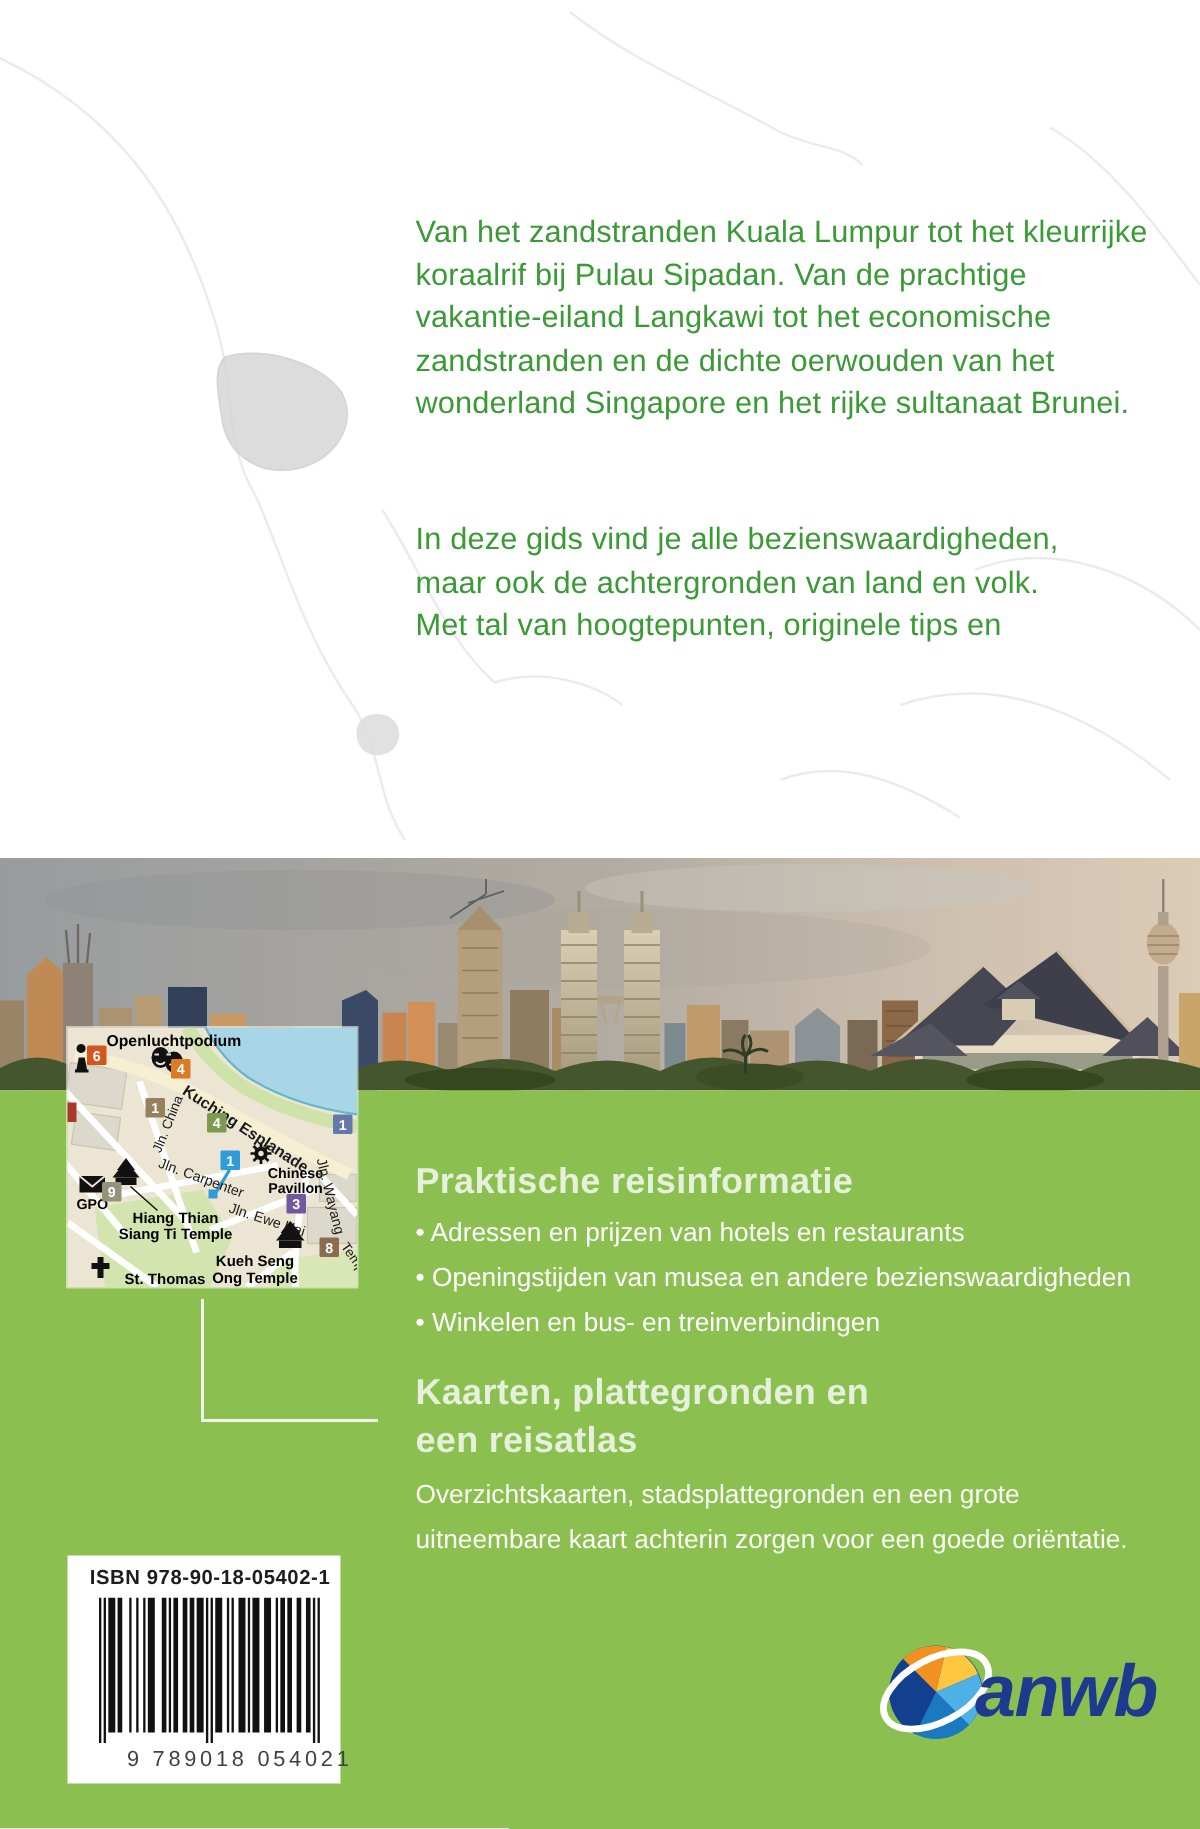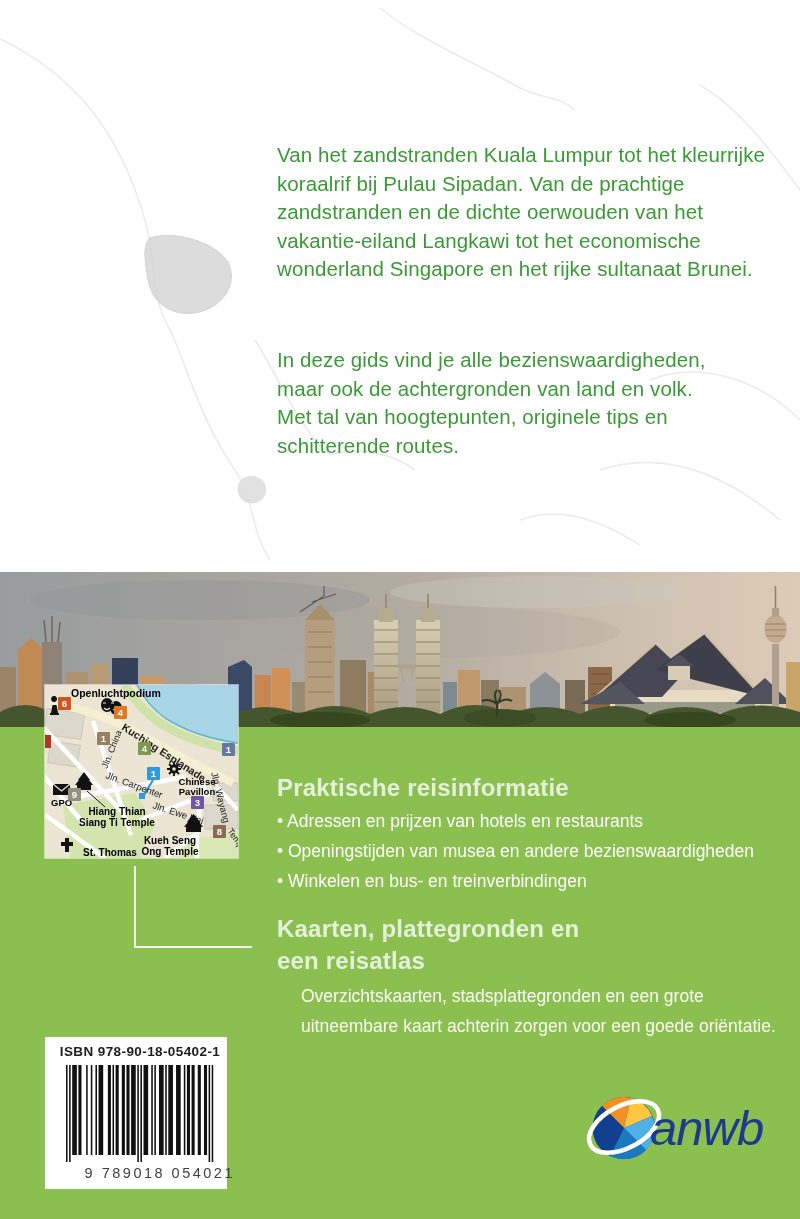--- a/index.html
+++ b/index.html
@@ -14,29 +14,29 @@
   .city-map{position:absolute;left:45px;top:685px;box-shadow:0 0 0 1px rgba(255,255,255,.55);}
   .leader-v{position:absolute;left:134px;top:866px;width:2px;height:82px;background:#f3f8ec;}
   .leader-h{position:absolute;left:134px;top:946px;width:118px;height:2px;background:#f3f8ec;}
   .sec-title{position:absolute;left:277px;color:#e6f1dc;font-size:24px;font-weight:700;letter-spacing:0.2px;white-space:nowrap;}
   .t-practical{top:774px;}
   .t-maps1{top:915px;} .t-maps2{top:947px;}
   .bullets{position:absolute;left:277px;top:806px;color:#ffffff;font-size:17.5px;line-height:30.2px;}
   .bullet-line{white-space:nowrap;}
   .bullet-line::before{content:"• ";}
   .maps-body{position:absolute;left:277px;top:981px;color:#fbfdf6;font-size:17.5px;line-height:30.4px;font-weight:400;}
-  .maps-body .line{white-space:nowrap;margin-left:24px;}
+  .maps-body .line{white-space:nowrap;}
   .isbn-box{position:absolute;left:45px;top:1037px;width:182px;height:152px;background:#ffffff;}
   .isbn-label{position:absolute;left:0;top:7px;width:190px;text-align:center;color:#1d1d1d;
               font-size:13.5px;font-weight:700;letter-spacing:0.4px;white-space:nowrap;}
   .barcode-svg{position:absolute;left:0;top:28px;}
   .isbn-digits{position:absolute;left:0;top:128px;width:190px;text-align:right;color:#404040;
                font-size:14.5px;font-weight:500;letter-spacing:2.5px;white-space:nowrap;}
   .anwb-logo{position:absolute;left:582px;top:1084px;display:flex;align-items:center;}
-  .anwb-text{font-size:49px;font-weight:400;font-style:italic;color:#1d3a8f;margin-left:-16px;
+  .anwb-text{font-size:49px;font-weight:700;font-style:italic;color:#1d3a8f;margin-left:-16px;
              letter-spacing:-1px;padding-top:4px;}
   svg text{font-family:"Liberation Sans",sans-serif;}
 </style>
 </head>
 <body>
 
 <div class="page">
 
   <svg class="faint-map" width="800" height="572" viewBox="0 0 800 572">
     <g fill="none" stroke="#e9e9e9" stroke-width="1.6" opacity="0.9">
@@ -49,29 +49,28 @@
       <path d="M330,455 C360,445 395,455 415,470"></path>
       <path d="M255,340 C280,380 300,430 330,455"></path>
     </g>
     <path d="M150,238 C175,230 215,242 228,262 C238,282 225,305 200,312 C175,318 152,305 148,280 C145,260 142,246 150,238 Z" fill="#d6d6d6" stroke="#cccccc" opacity="0.85"></path>
     <path d="M243,478 C255,472 268,480 266,492 C264,503 250,507 242,500 C236,494 236,483 243,478 Z" fill="#dedede" opacity="0.9"></path>
   </svg>
 
   <div class="intro p1">
     <div class="line">Van het zandstranden Kuala Lumpur tot het kleurrijke</div>
     <div class="line">koraalrif bij Pulau Sipadan. Van de prachtige</div>
+    <div class="line">vakantie-eiland Langkawi tot het economische</div>
     <div class="line">zandstranden en de dichte oerwouden van het</div>
-    <div class="line">vakantie-eiland Langkawi tot het economische</div>
     <div class="line">wonderland Singapore en het rijke sultanaat Brunei.</div>
   </div>
   <div class="intro p2">
     <div class="line">In deze gids vind je alle bezienswaardigheden,</div>
     <div class="line">maar ook de achtergronden van land en volk.</div>
     <div class="line">Met tal van hoogtepunten, originele tips en</div>
-    <div class="line">schitterende routes.</div>
   </div>
 
   <svg class="photo" width="800" height="155" viewBox="0 0 800 155">
     <defs>
       <linearGradient id="sky" x1="0" y1="0" x2="1" y2="0">
         <stop offset="0" stop-color="#989c9e"></stop>
           <stop offset="0.5" stop-color="#b2aba1"></stop>
         <stop offset="0.8" stop-color="#cfc1b0"></stop>
           <stop offset="1" stop-color="#dccbb6"></stop>
       </linearGradient>

